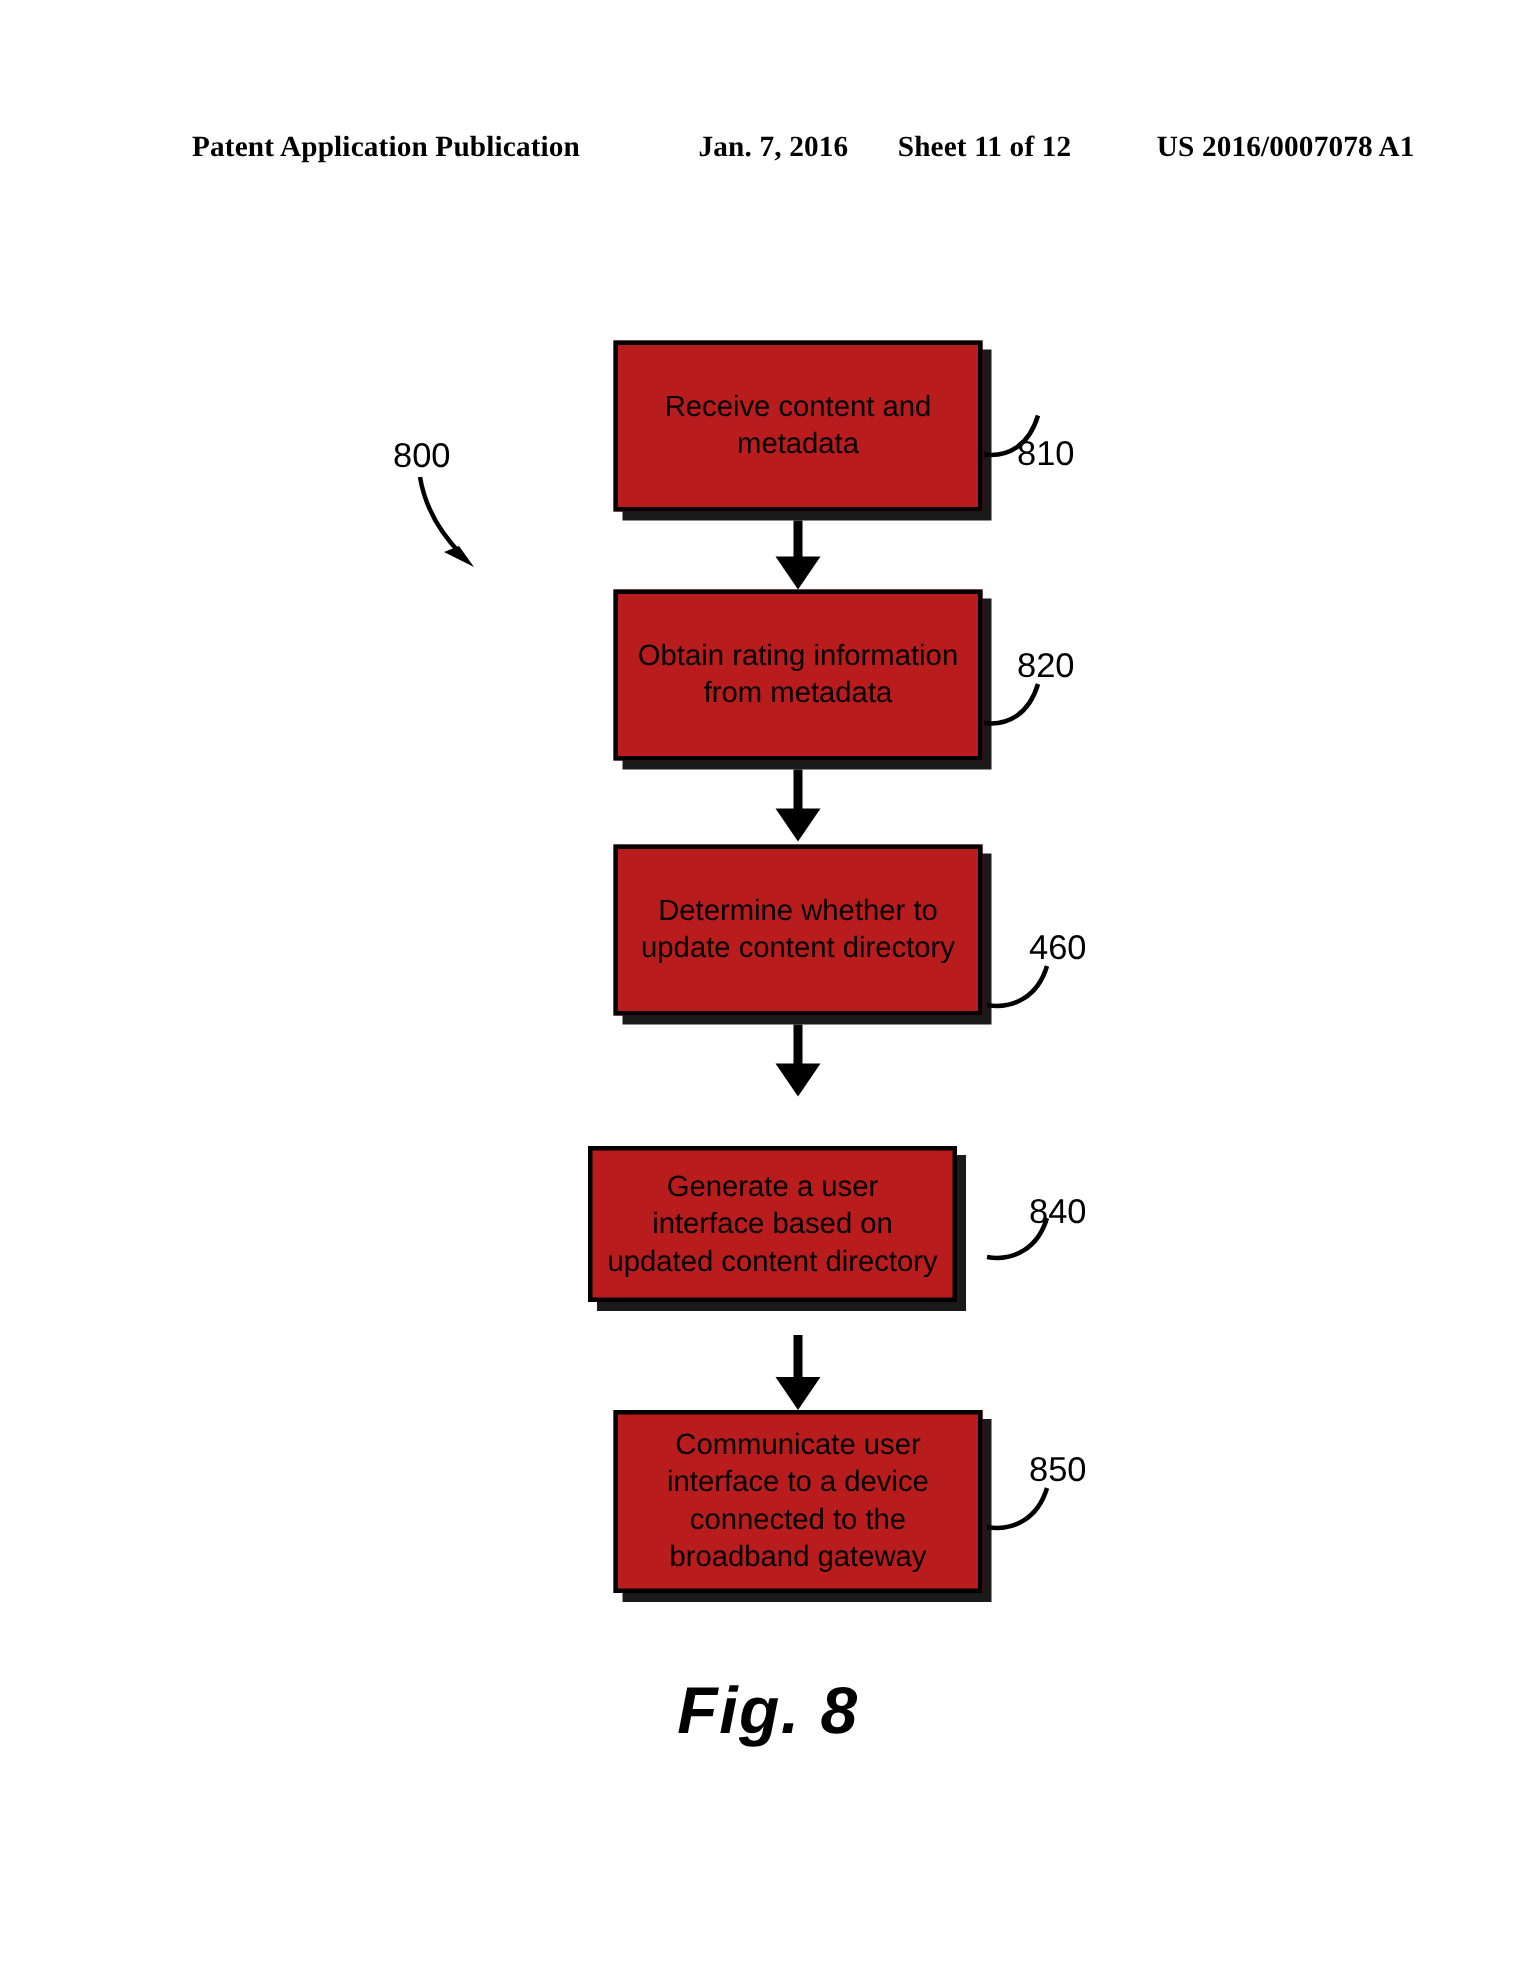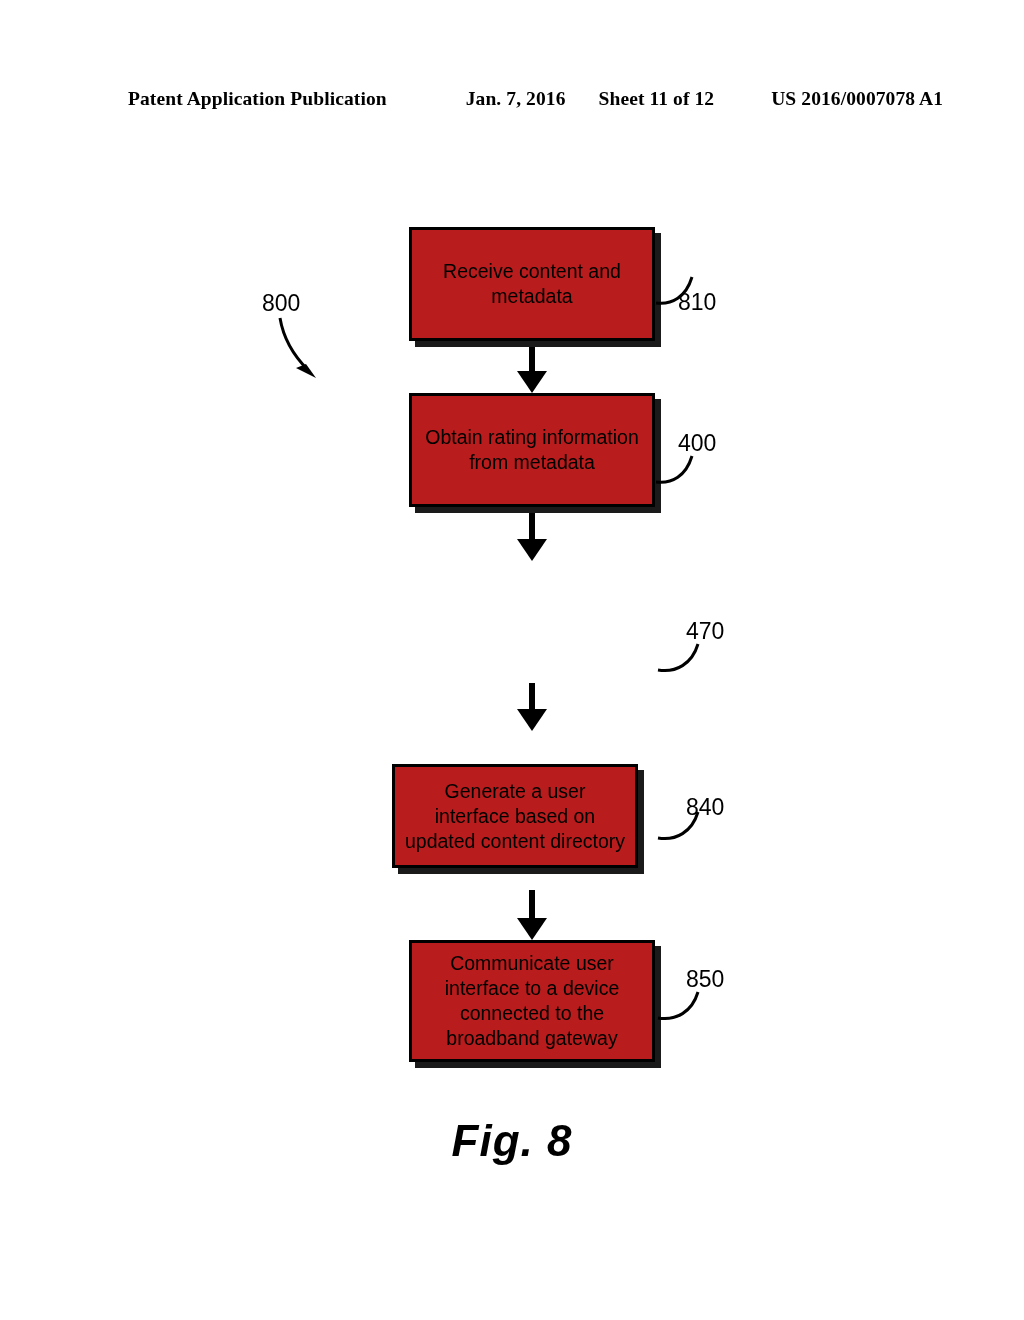--- a/index.html
+++ b/index.html
@@ -149,31 +149,35 @@
 
   <div class="connector" style="left:517px; top:347px; height:46px;">
     <div class="shaft" style="height:26px;"></div>
     <div class="head" style="top:24px;"></div>
   </div>
 
   <div class="proc-box" style="left:409px; top:393px; width:246px; height:114px;">
     <span class="box-label">Obtain rating information
 from metadata</span>
   </div>
-  <div class="ref-num" style="left:678px; top:432px;">400</div>
+  <div class="ref-num" style="left:678px; top:432px;">820</div>
   <svg class="leader" style="left:654px; top:454px;" width="60" height="36">
     <path d="M 2 28 C 18 30, 32 22, 38 2" stroke="#000" stroke-width="3" fill="none"></path>
   </svg>
 
   <div class="connector" style="left:517px; top:513px; height:48px;">
     <div class="shaft" style="height:28px;"></div>
     <div class="head" style="top:26px;"></div>
   </div>
 
-  <div class="ref-num" style="left:686px; top:620px;">470</div>
+  <div class="proc-box" style="left:409px; top:563px; width:246px; height:114px;">
+    <span class="box-label">Determine whether to
+update content directory</span>
+  </div>
+  <div class="ref-num" style="left:686px; top:620px;">460</div>
   <svg class="leader" style="left:656px; top:642px;" width="66" height="36">
     <path d="M 2 28 C 20 31, 36 22, 42 2" stroke="#000" stroke-width="3" fill="none"></path>
   </svg>
 
   <div class="connector" style="left:517px; top:683px; height:48px;">
     <div class="shaft" style="height:28px;"></div>
     <div class="head" style="top:26px;"></div>
   </div>
 
   <div class="proc-box" style="left:392px; top:764px; width:246px; height:104px;">

